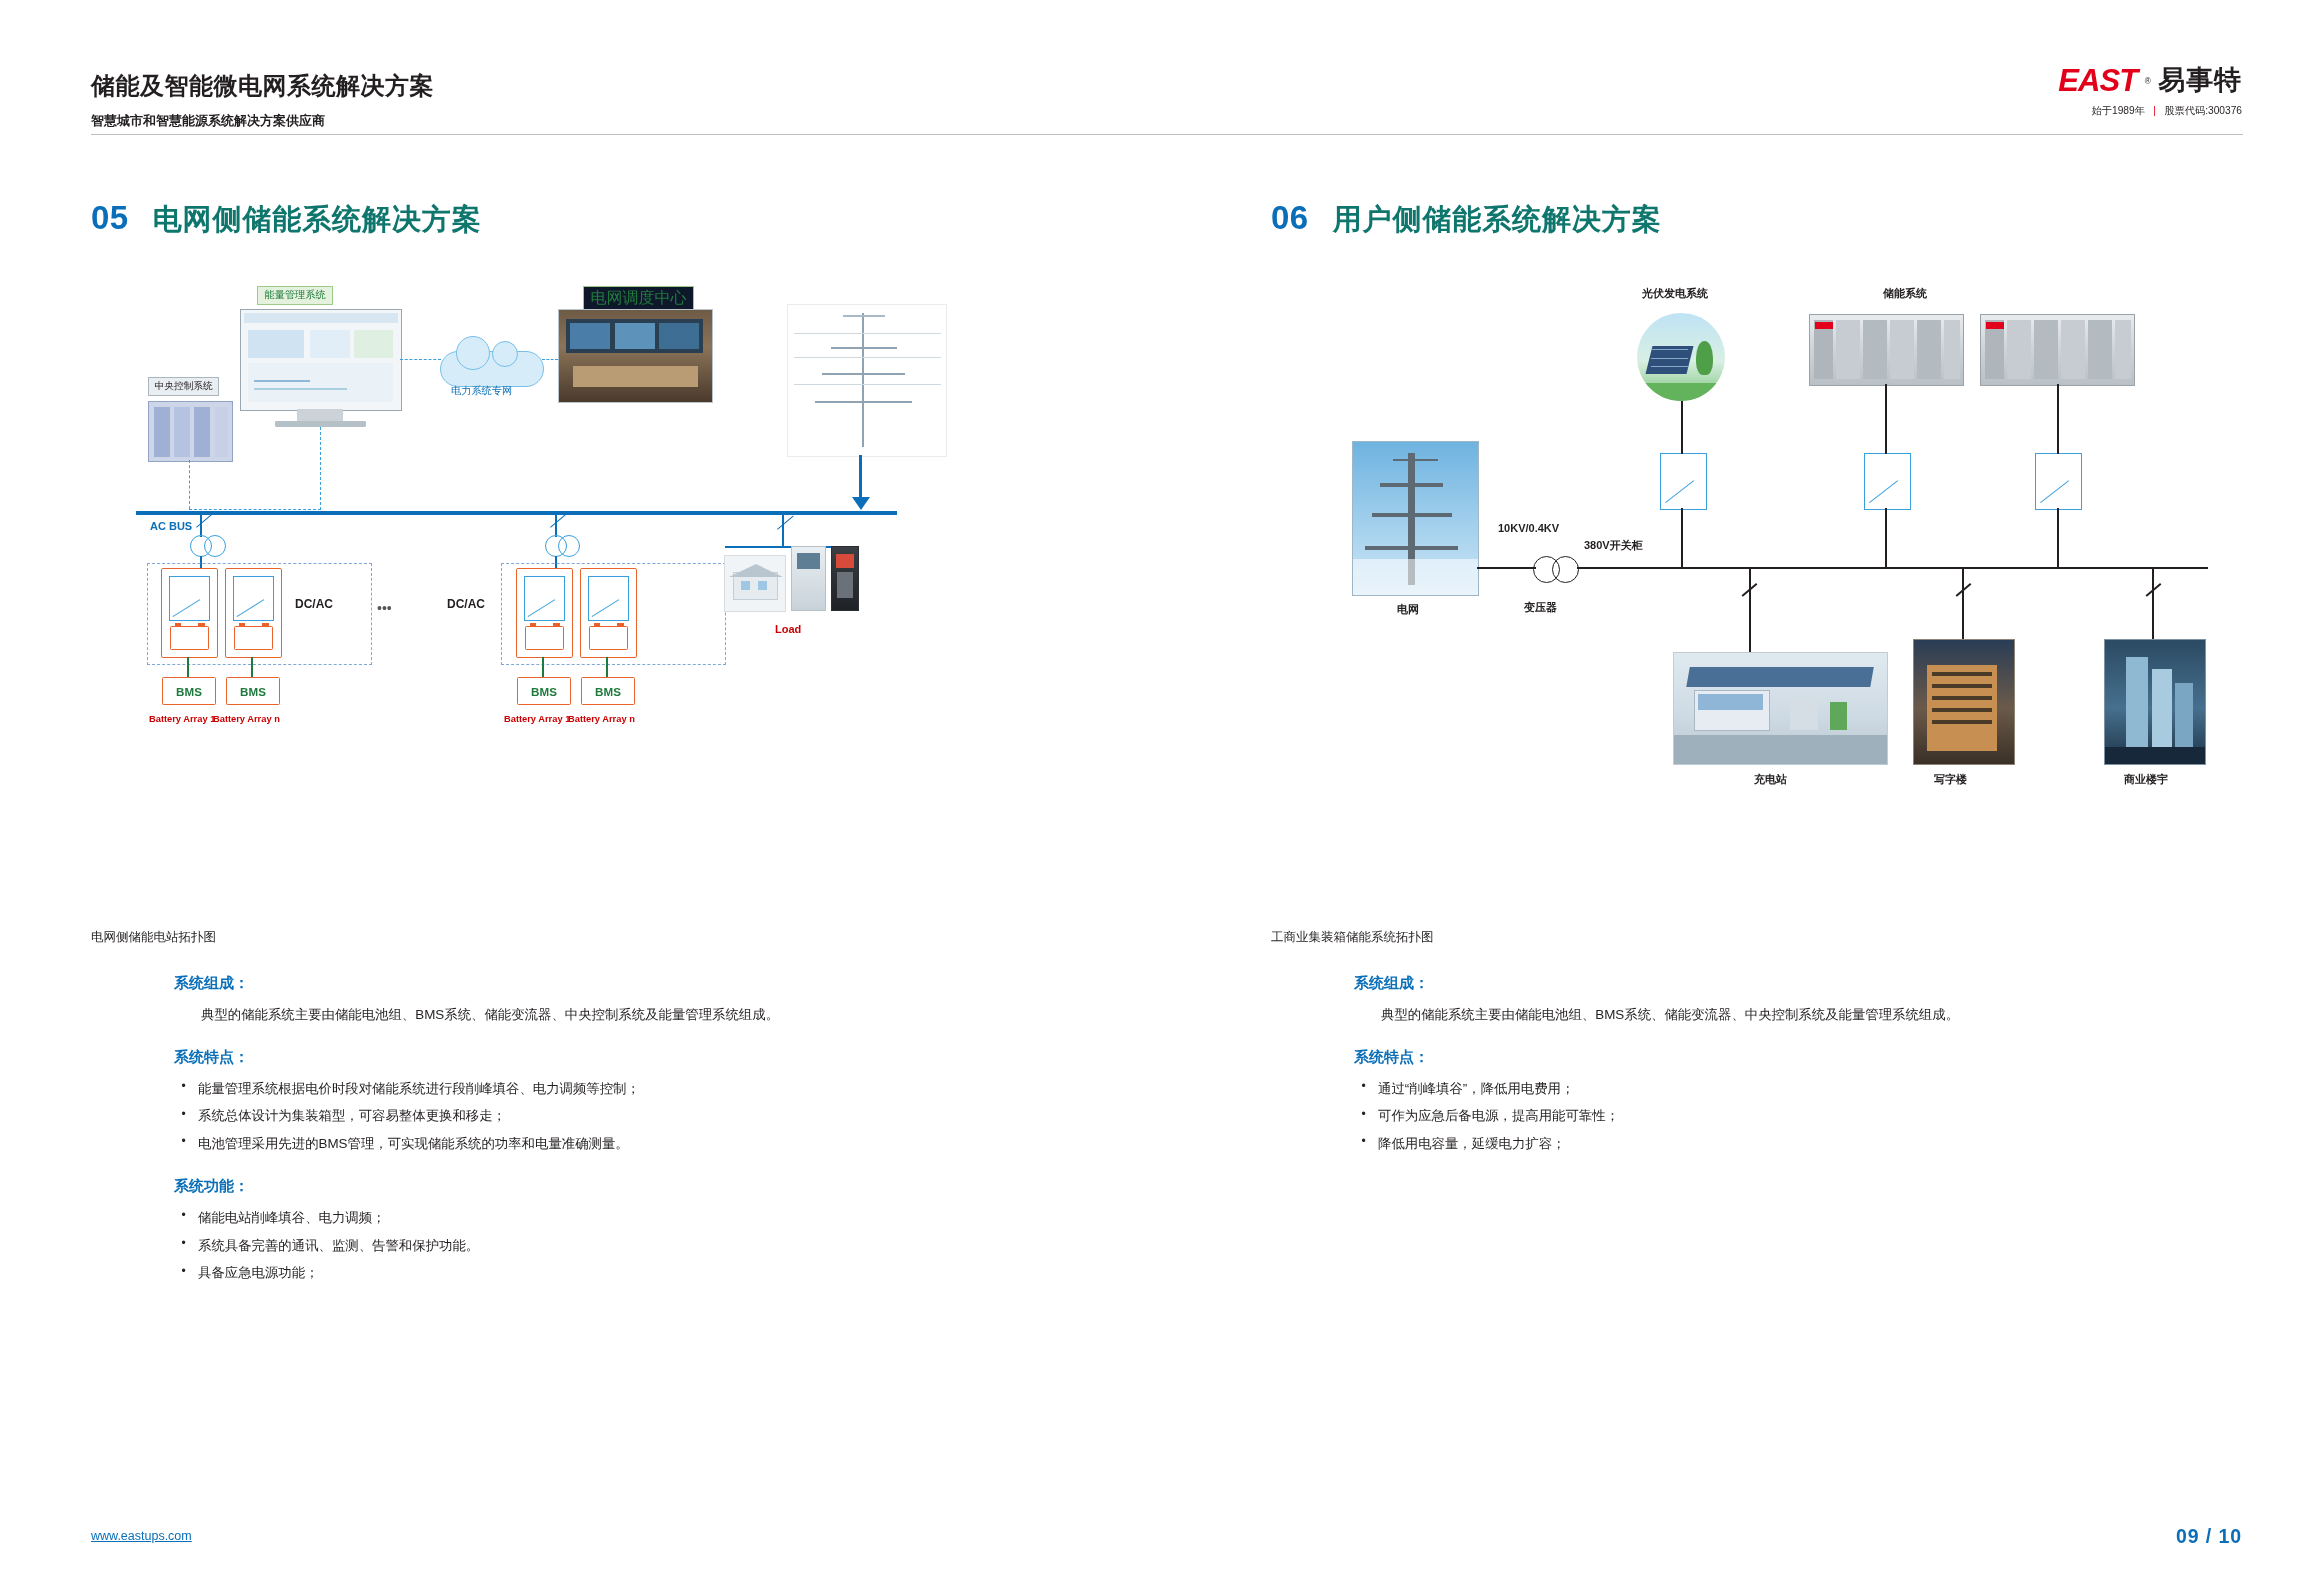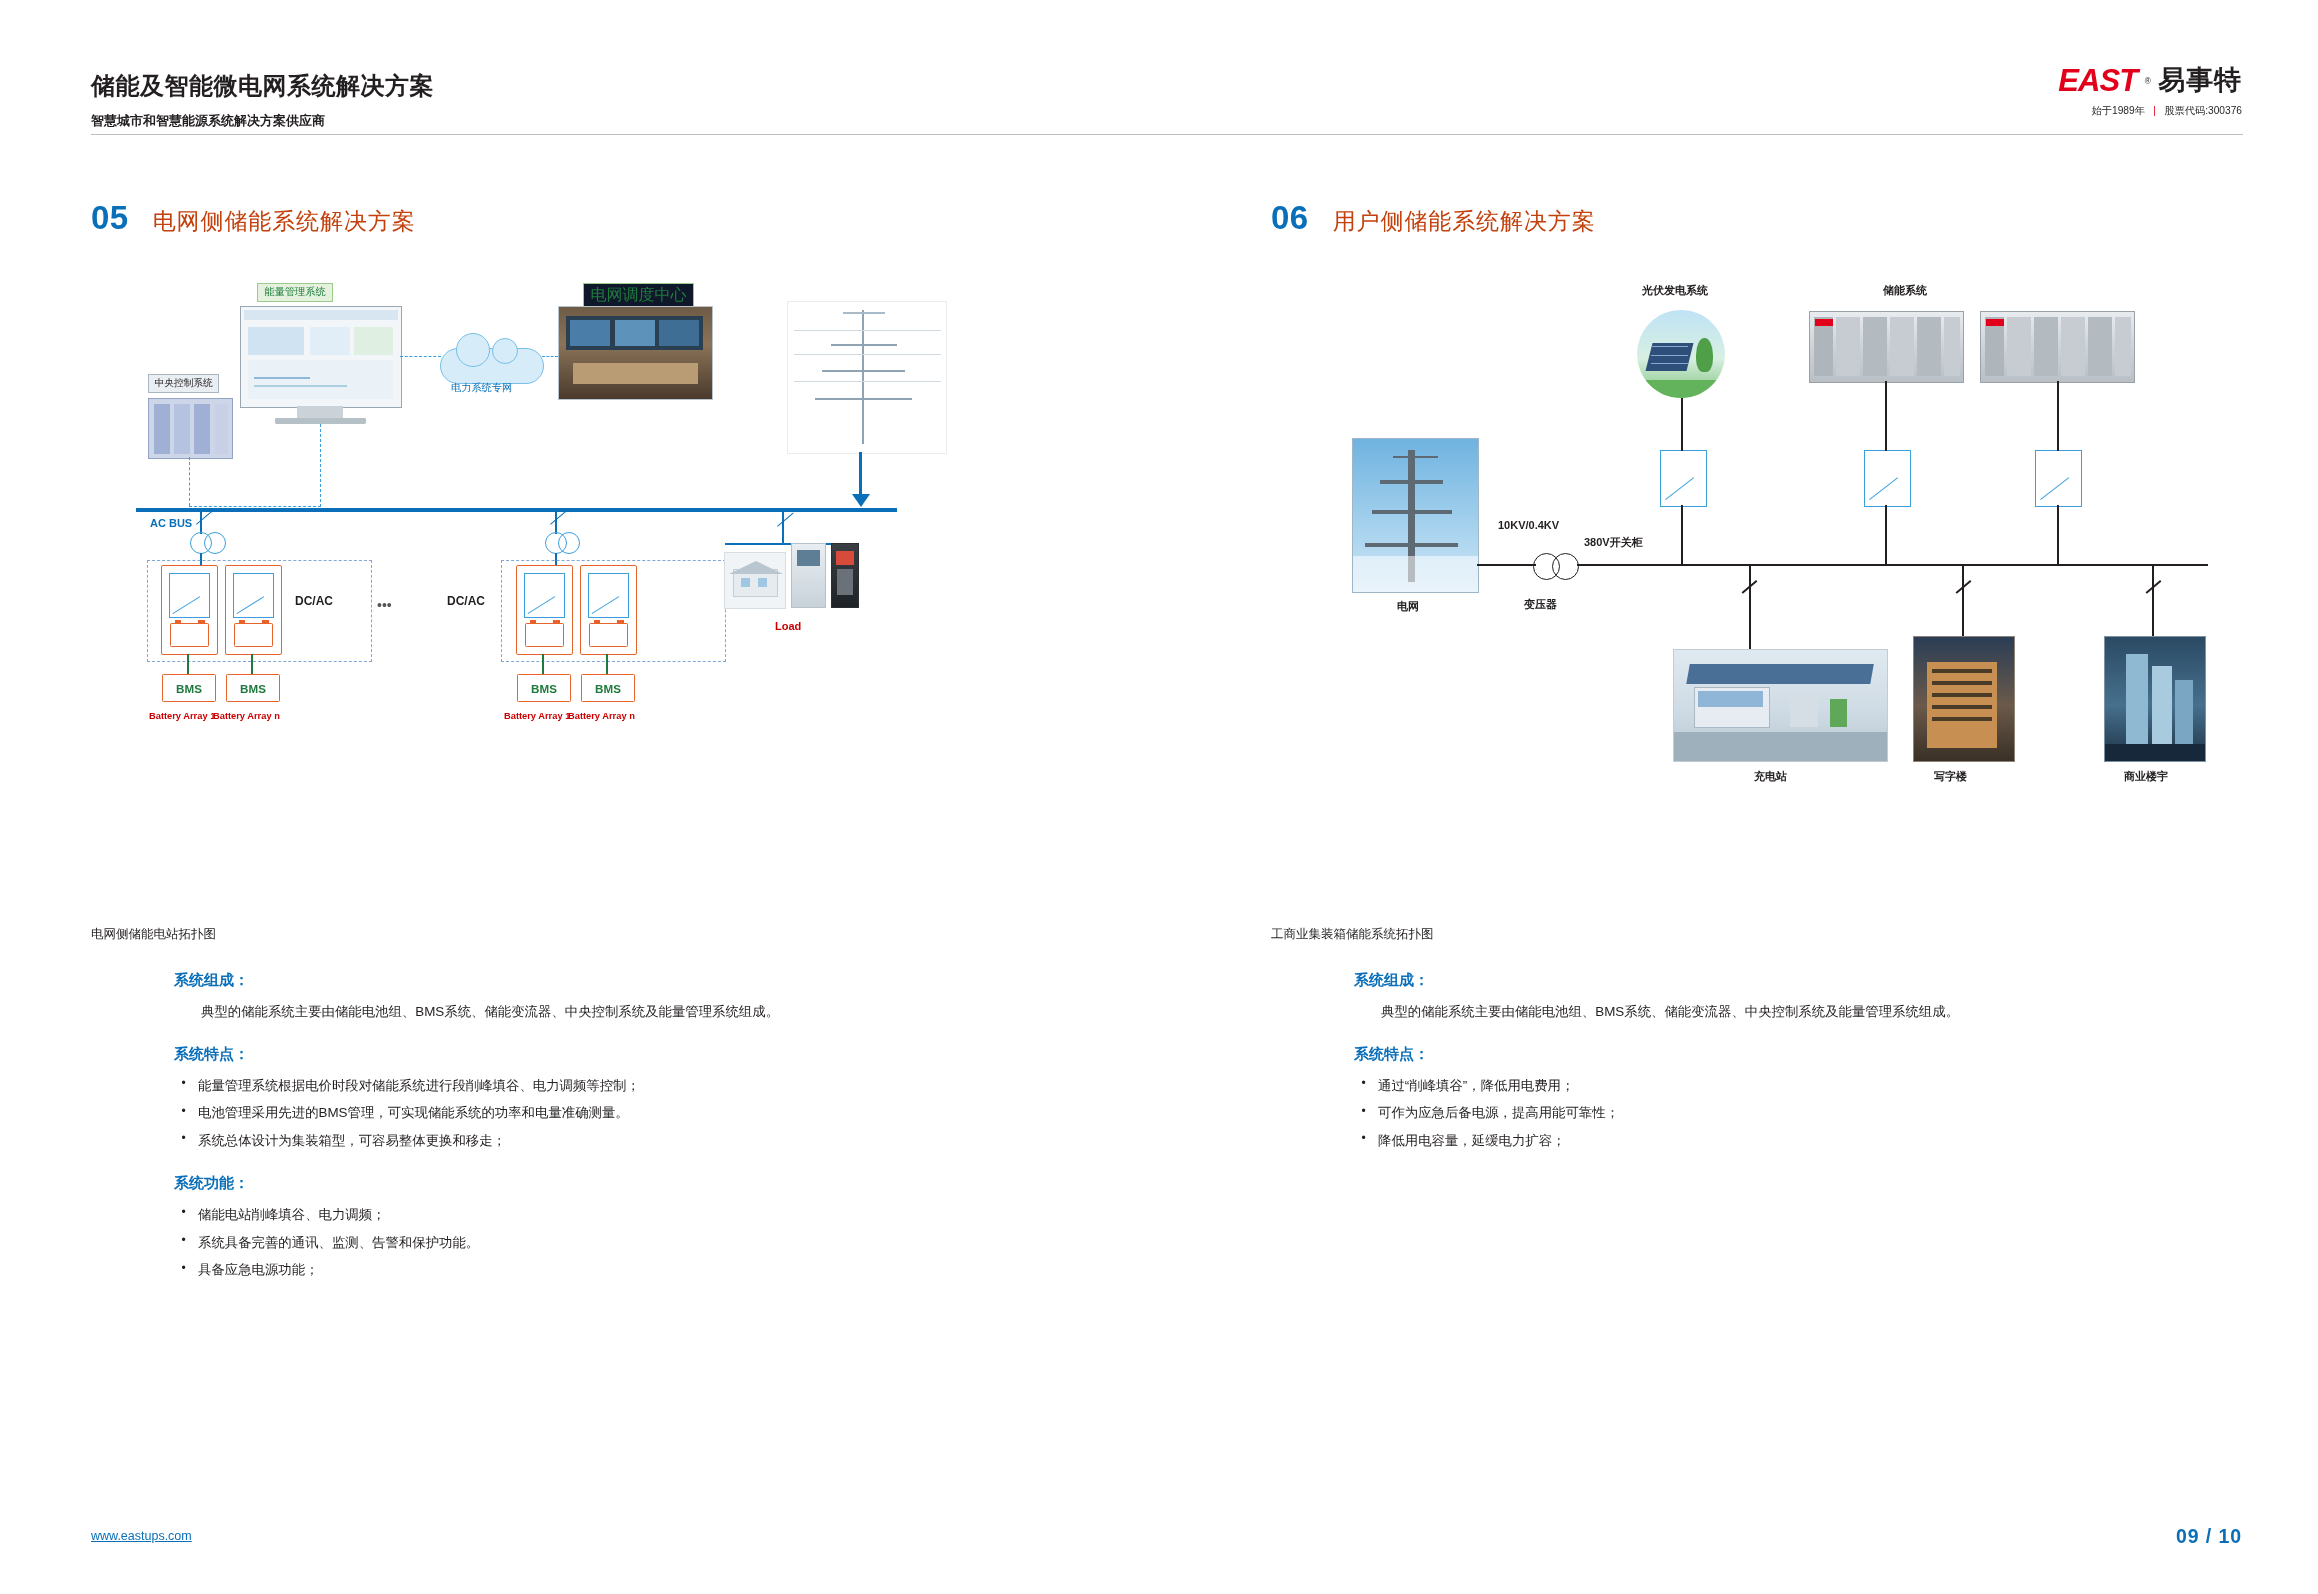--- a/index.html
+++ b/index.html
@@ -111,23 +111,23 @@
     gap: 24px;
     margin-bottom: 28px;
   }
   .sec-num {
     font-size: 33px;
     font-weight: bold;
     color: #0a6fb8;
     letter-spacing: 0.5px;
   }
   .sec-title {
-    font-size: 23px;
-    font-weight: normal;
-    color: #c2410c;
+    font-size: 29px;
+    font-weight: bold;
+    color: #0f766e;
     letter-spacing: 0.9px;
   }
 
   .figure {
     position: relative;
     width: 983px;
     height: 658px;
   }
   .fig-caption {
     text-align: left;
@@ -509,22 +509,22 @@
     </div>
     <div class="fig-caption">电网侧储能电站拓扑图</div>
 
     <div class="textblock">
       <div class="blk-h">系统组成：</div>
       <div class="blk-p">典型的储能系统主要由储能电池组、BMS系统、储能变流器、中央控制系统及能量管理系统组成。</div>
 
       <div class="blk-h">系统特点：</div>
       <ul class="blk-list">
         <li>能量管理系统根据电价时段对储能系统进行段削峰填谷、电力调频等控制；</li>
+        <li>系统总体设计为集装箱型，可容易整体更换和移走；</li>
         <li>电池管理采用先进的BMS管理，可实现储能系统的功率和电量准确测量。</li>
-        <li>系统总体设计为集装箱型，可容易整体更换和移走；</li>
       </ul>
 
       <div class="blk-h">系统功能：</div>
       <ul class="blk-list">
         <li>储能电站削峰填谷、电力调频；</li>
         <li>系统具备完善的通讯、监测、告警和保护功能。</li>
         <li>具备应急电源功能；</li>
       </ul>
     </div>
   </div>

